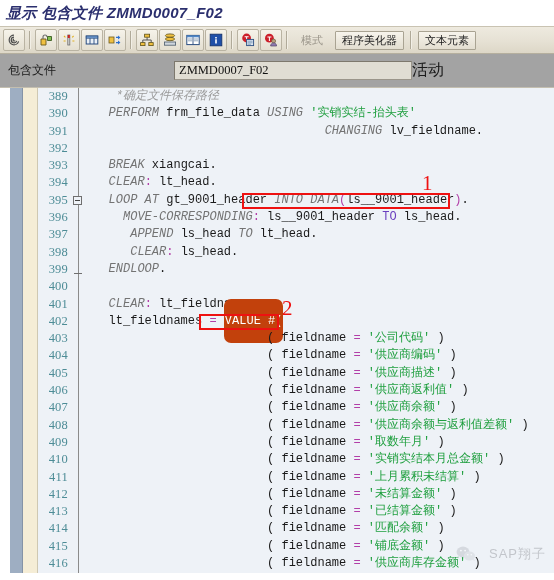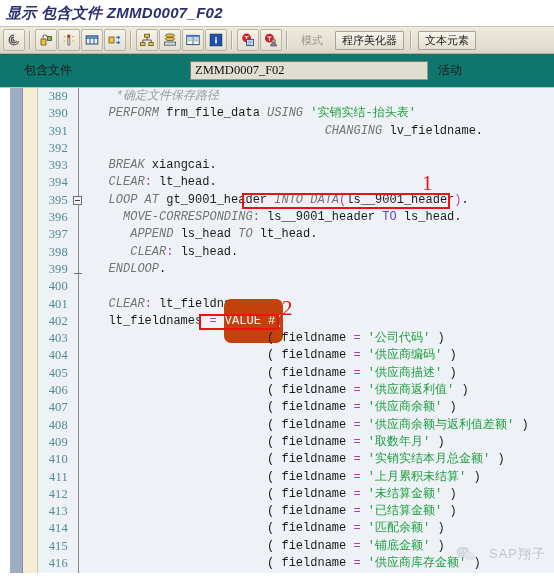--- a/index.html
+++ b/index.html
@@ -84,24 +84,24 @@
   }
   .tb-text-btn.disabled {
     border-color: transparent;
     background: transparent;
     color: #9a958a;
   }
 
   
   #form-row {
     height: 34px;
-    background: #0f766e;
-    display: flex;
-    align-items: center;
-    padding-left: 24px;
+    background: #a3a3a3;
+    display: flex;
+    align-items: center;
+    padding-left: 8px;
     box-sizing: border-box;
     border-bottom: 1px solid #c4bfb0;
   }
   #form-label {
     font-size: 12px;
     color: #1a1a1a;
     width: 166px;
     white-space: nowrap;
   }
   #include-input {
@@ -113,23 +113,22 @@
     border-left-color: #7d786d;
     font-family: "Liberation Serif", serif;
     font-size: 12.5px;
     color: #111111;
     padding: 0 4px;
     box-sizing: border-box;
     outline: none;
     line-height: 17px;
   }
   #status-word {
-    font-size: 12px;
+    font-size: 16px;
     color: #1a1a1a;
-    margin-left: 10px;
     white-space: nowrap;
     font-family: Liberation Mono, monospace;
   }
 
   
   #editor {
     position: relative;
     height: 485px;
     display: flex;
     background: #eef2f7;

